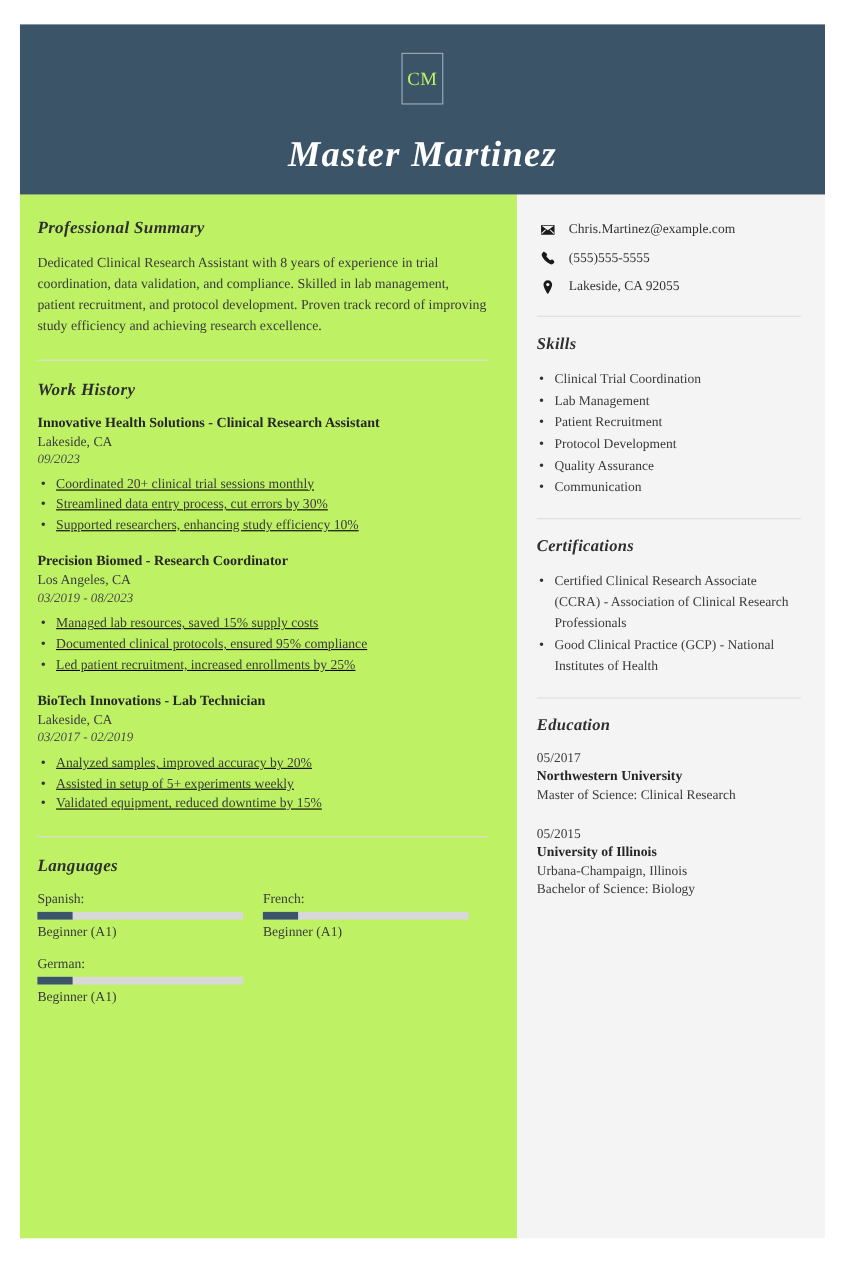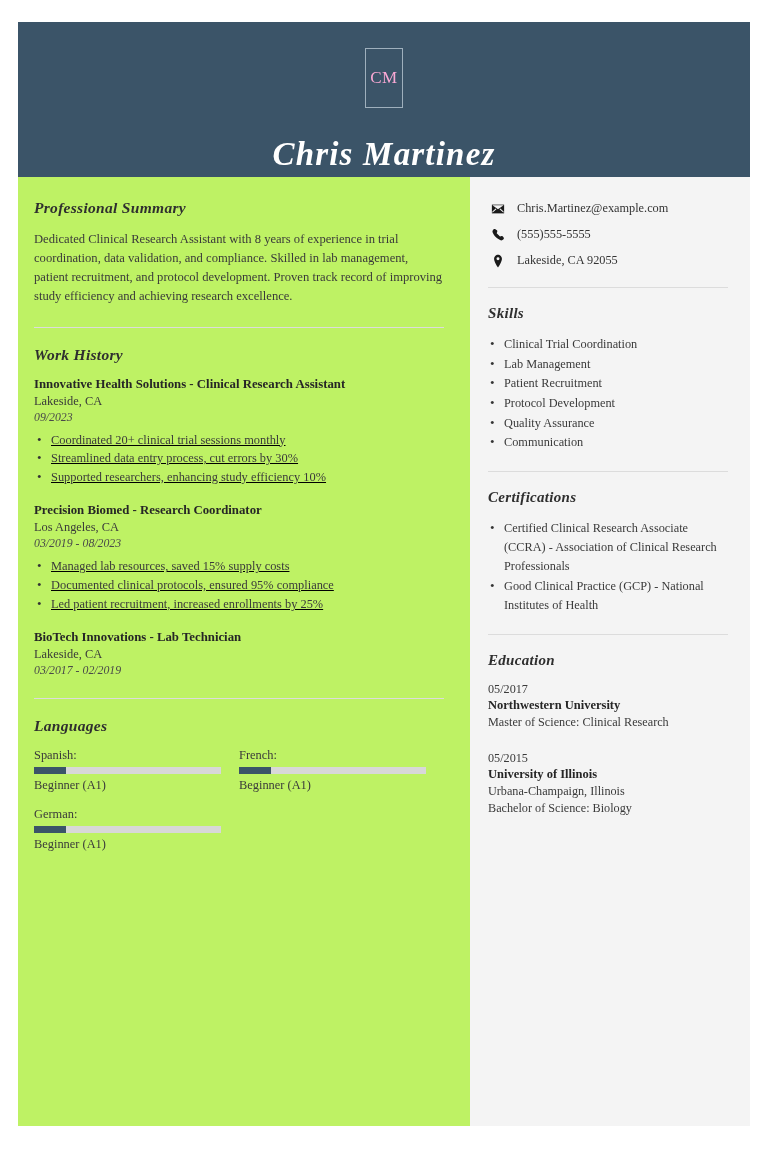--- a/index.html
+++ b/index.html
@@ -27,26 +27,26 @@
     height: 155px;
     width: 100%;
     display: flex;
     flex-direction: column;
     align-items: center;
     justify-content: flex-start;
     padding-top: 26px;
   }
   .monogram {
     width: 38px;
-    height: 60px;
+    height: 47px;
     border: 1px solid #9fb0bd;
     display: flex;
     align-items: center;
     justify-content: center;
-    color: #f9a8d4;
+    color: #bef264;
     font-size: 17px;
     font-family: "Liberation Serif", serif;
     letter-spacing: 0.5px;
   }
   .full-name {
     margin-top: 28px;
     color: #ffffff;
     font-style: italic;
     font-weight: bold;
     font-size: 33px;
@@ -231,21 +231,21 @@
 </style>
 </head>
 <body>
 
 <div id="resume-page">
 
   <div class="header">
     <div class="monogram">
       <span>CM</span>
     </div>
-    <div class="full-name">Chris Martinez</div>
+    <div class="full-name">Master Martinez</div>
   </div>
 
   <div class="body-wrap">
 
     <div class="col-left">
 
       <div>
         <div class="sec-head">Professional Summary</div>
         <div class="summary">Dedicated Clinical Research Assistant with 8 years of experience in trial coordination, data validation, and compliance. Skilled in lab management, patient recruitment, and protocol development. Proven track record of improving study efficiency and achieving research excellence.</div>
       </div>
@@ -272,20 +272,25 @@
               <ul class="bullets">
                 <li>Managed lab resources, saved 15% supply costs</li>
                 <li>Documented clinical protocols, ensured 95% compliance</li>
                 <li>Led patient recruitment, increased enrollments by 25%</li>
               </ul>
             </div>
             <div class="job">
               <div class="job-title">BioTech Innovations - Lab Technician</div>
               <div class="job-loc">Lakeside, CA</div>
               <div class="job-date">03/2017 - 02/2019</div>
+              <ul class="bullets">
+                <li>Analyzed samples, improved accuracy by 20%</li>
+                <li>Assisted in setup of 5+ experiments weekly</li>
+                <li>Validated equipment, reduced downtime by 15%</li>
+              </ul>
             </div>
           </div>
       </div>
 
       <div class="divider"></div>
 
       <div>
         <div class="sec-head">Languages</div>
         <div class="lang-grid" id="lang-container">
             <div class="lang-item">

